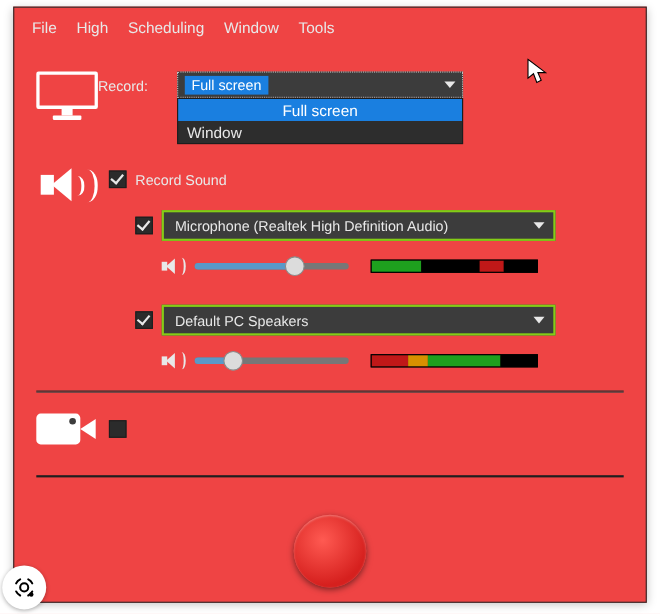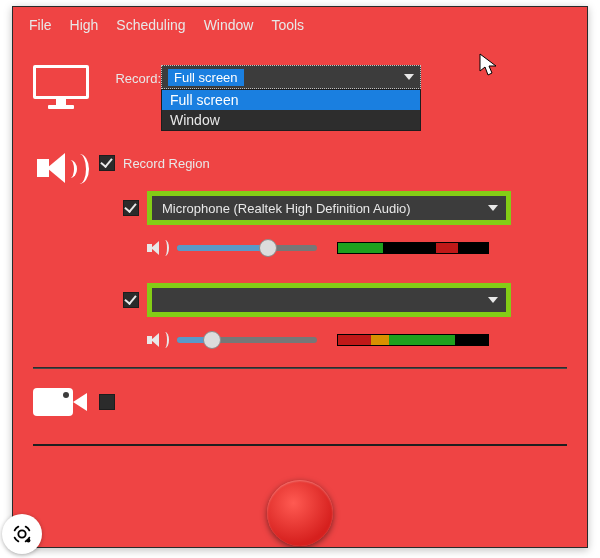--- a/index.html
+++ b/index.html
@@ -113,39 +113,39 @@
   }
   .webcam .dot {
     width: 6px; height: 6px; background: #3c3c3c; border-radius: 50%;
     position: absolute; left: 30px; top: 6px;
   }
 
   .label-col {
     width: 72px;
     padding-top: 6px;
     color: #e8e8e8;
-    text-align: right;
   }
 
   
   .dd {
     position: relative;
     width: 260px;
     height: 24px;
     background: #3c3c3c;
     border: 1px dotted #bfbfbf;
     box-sizing: border-box;
     display: flex;
     align-items: center;
     padding: 0 20px 0 6px;
   }
   .dd .sel {
     background: #1a7fe0;
     color: #fff;
     padding: 1px 6px;
+    text-align: center;
   }
   .dd .caret {
     position: absolute; right: 6px; top: 50%; transform: translateY(-50%);
     width: 0; height: 0;
     border-left: 5px solid transparent;
     border-right: 5px solid transparent;
     border-top: 6px solid #e8e8e8;
   }
   .dd-list {
     position: absolute;
@@ -195,21 +195,21 @@
   .row {
     display: flex;
     align-items: center;
     padding: 8px 0 0 0;
   }
 
   
   .device {
     flex: 1;
     height: 24px;
-    border: 5px solid #84cc16;
+    border: 2px solid #84cc16;
     background: #3c3c3c;
     display: flex;
     align-items: center;
     padding: 0 24px 0 10px;
     position: relative;
     max-width: 320px;
   }
   .device .caret {
     position: absolute; right: 8px; top: 50%; transform: translateY(-50%);
     width: 0; height: 0;
@@ -343,21 +343,21 @@
   <div class="section" style="padding-top:38px;">
     <div class="speaker">
       <div class="spk-body"></div>
       <div class="spk-tri"></div>
       <div class="spk-waves"></div>
     </div>
 
     <div class="sound-block">
       <div class="row">
         <span id="chk-sound" class="chk checked"></span>
-        <span>Record Region</span>
+        <span>Record Sound</span>
       </div>
 
       <div class="row indent" style="padding-top:20px;">
         <span id="chk-mic" class="chk checked"></span>
         <div class="device">
           <span>Microphone (Realtek High Definition Audio)</span>
           <span class="caret"></span>
         </div>
       </div>
       <div class="row indent" style="padding-left:48px; padding-top:14px;">
@@ -372,20 +372,21 @@
             <div class="seg" style="left: 0%; width: 30%; background: rgb(30, 160, 30);"></div>
             <div class="seg" style="left: 30%; width: 35%; background: rgb(0, 0, 0);"></div>
             <div class="seg" style="left: 65%; width: 15%; background: rgb(192, 24, 24);"></div>
             <div class="seg" style="left: 80%; width: 20%; background: rgb(0, 0, 0);"></div>
           </div>
       </div>
 
       <div class="row indent" style="padding-top:26px;">
         <span id="chk-spk" class="chk checked"></span>
         <div class="device">
+          <span>Default PC Speakers</span>
           <span class="caret"></span>
         </div>
       </div>
       <div class="row indent" style="padding-left:48px; padding-top:14px;">
         <div class="mini-spk">
             <span class="w"></span>
           </div>
         <div class="slider" id="slider-spk">
           <div class="fill" style="width: 25%;"></div>
             <div class="thumb" style="left: 25%;"></div>

